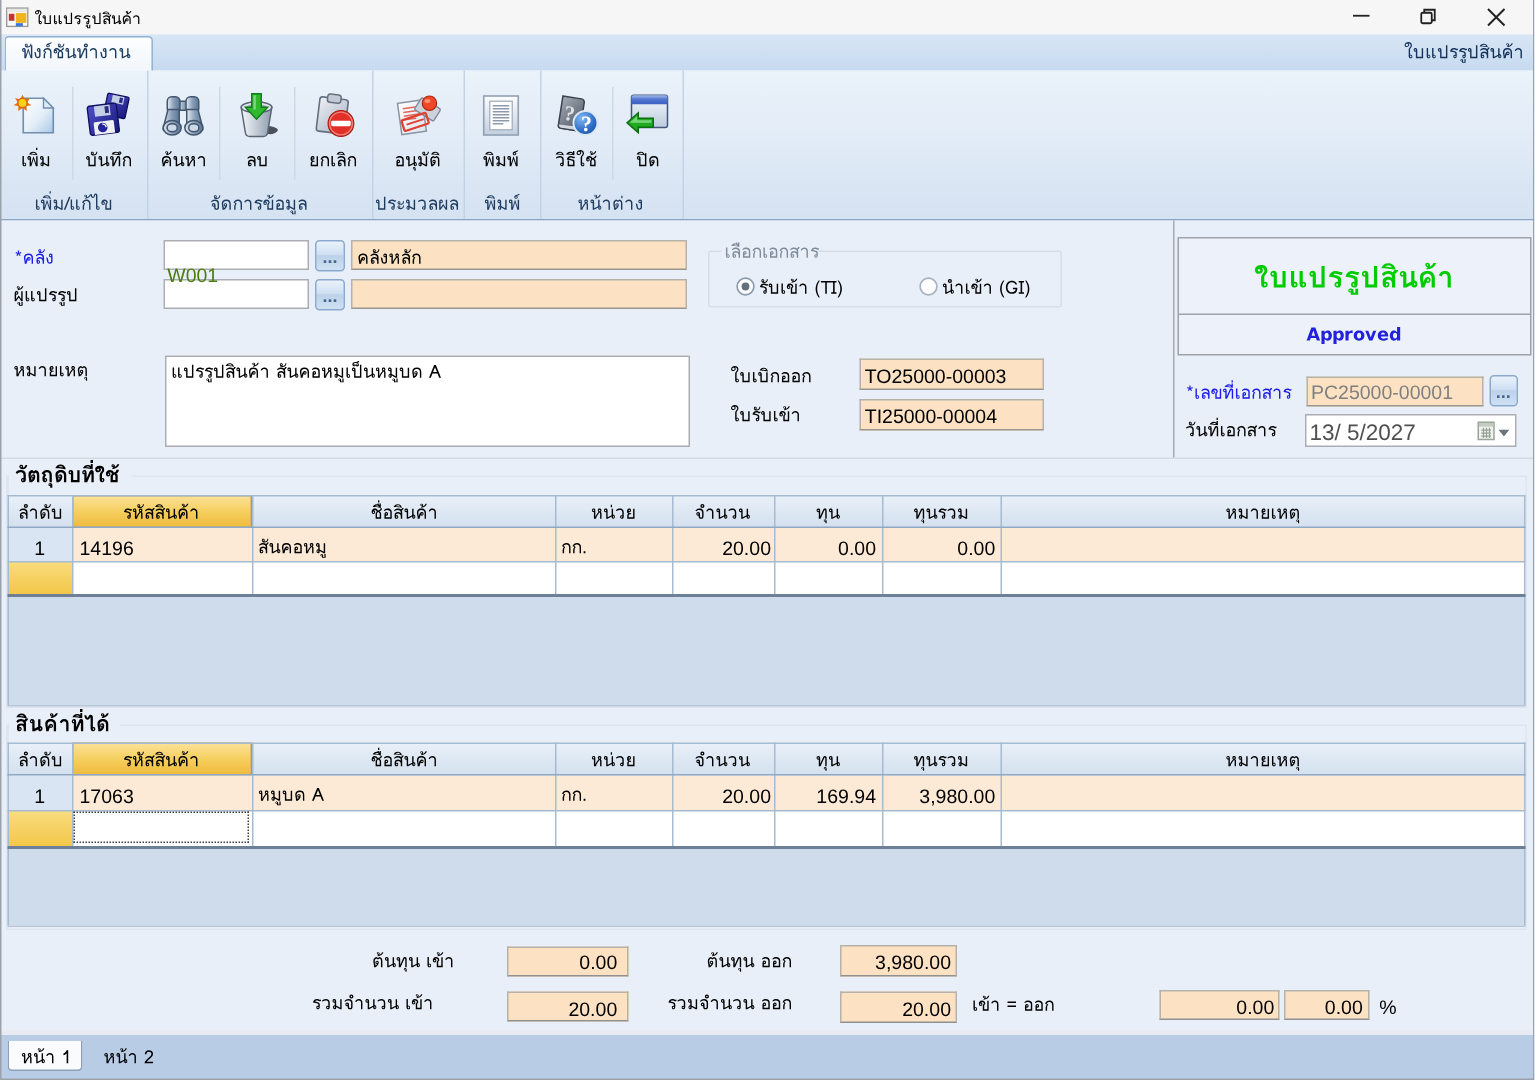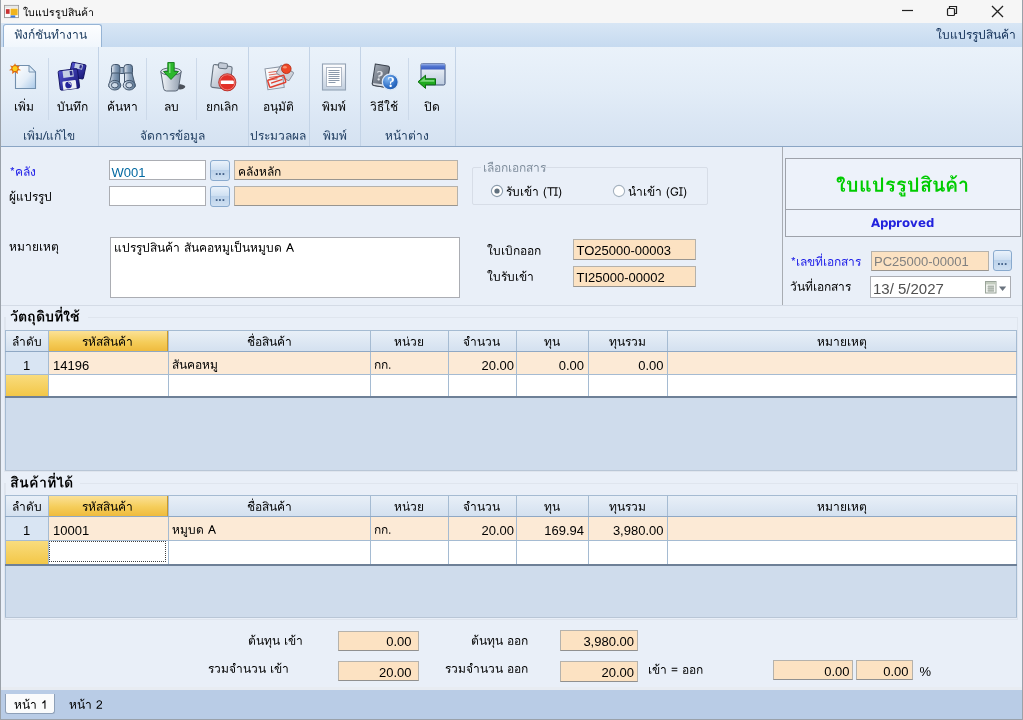--- a/index.html
+++ b/index.html
@@ -464,35 +464,35 @@
         <linearGradient id="wb" x1="0" y1="0" x2="0" y2="1">
           <stop offset="0" stop-color="#f4f7fb"></stop>
           <stop offset="1" stop-color="#bccbdf"></stop>
         </linearGradient>
       </defs>
 <rect x="5" y="2.5" width="24" height="21.5" rx="1.5" fill="url(#wb)" stroke="#41547a" stroke-width="1"></rect>
 <path d="M5 4 a1.5 1.5 0 0 1 1.5 -1.5 h21 a1.5 1.5 0 0 1 1.5 1.5 v4.5 h-24 z" fill="url(#wt)"></path>
 <path d="M2 20.8 L9.5 14.2 v3.6 h10 v6 h-10 v3.6 z" fill="#1faa1f" stroke="#0d6e10" stroke-width="1"></path>
 <path d="M3.8 20.8 L8.8 16.4 v2.7 h9.5 v1.7 h-11 z" fill="#82dc82" opacity="0.9"></path>
     </svg>
-    <div class="at" style="font-size:13px;line-height:14.94px;color:#0369a1;top:166px;left:111.5px;">W001</div>
+    <div class="at" style="font-size:13px;line-height:14.94px;color:#4d7c0f;top:177px;left:111.5px;">W001</div>
     <div class="at" style="font-size:12px;line-height:13.79px;color:#46648c;top:164.6px;font-weight:bold;left:220.0px;transform:translateX(-50%);">...</div>
     <div class="at" style="font-size:12px;line-height:13.79px;color:#46648c;top:190.6px;font-weight:bold;left:220.0px;transform:translateX(-50%);">...</div>
     <div class="at" style="font-size:13px;line-height:14.94px;color:#000;top:243.5px;left:576.5px;">TO25000-00003</div>
-    <div class="at" style="font-size:13px;line-height:14.94px;color:#000;top:270.5px;left:576.5px;">TI25000-00002</div>
+    <div class="at" style="font-size:13px;line-height:14.94px;color:#000;top:270.5px;left:576.5px;">TI25000-00004</div>
     <div class="at" style="font-size:13px;line-height:14.94px;color:#808080;top:255.1px;left:874px;">PC25000-00001</div>
     <div class="at" style="font-size:12px;line-height:13.79px;color:#46648c;top:254.6px;font-weight:bold;left:1002.25px;transform:translateX(-50%);">...</div>
     <div class="at" style="font-size:15px;line-height:17.23px;color:#505050;top:280.1px;left:873px;">13/ 5/2027</div>
     <div class="at" style="font-size:13px;line-height:14.94px;color:#000;top:358.5px;left:26.5px;transform:translateX(-50%);">1</div>
     <div class="at" style="font-size:13px;line-height:14.94px;color:#000;top:358.5px;left:53px;">14196</div>
     <div class="at" style="font-size:13px;line-height:14.94px;color:#000;top:358.5px;right:509px;">20.00</div>
     <div class="at" style="font-size:13px;line-height:14.94px;color:#000;top:358.5px;right:439px;">0.00</div>
     <div class="at" style="font-size:13px;line-height:14.94px;color:#000;top:358.5px;right:359.5px;">0.00</div>
     <div class="at" style="font-size:13px;line-height:14.94px;color:#000;top:523.7px;left:26.5px;transform:translateX(-50%);">1</div>
-    <div class="at" style="font-size:13px;line-height:14.94px;color:#000;top:523.7px;left:53px;">10001</div>
+    <div class="at" style="font-size:13px;line-height:14.94px;color:#000;top:523.7px;left:53px;">17063</div>
     <div class="at" style="font-size:13px;line-height:14.94px;color:#000;top:523.7px;right:509px;">20.00</div>
     <div class="at" style="font-size:13px;line-height:14.94px;color:#000;top:523.7px;right:439px;">169.94</div>
     <div class="at" style="font-size:13px;line-height:14.94px;color:#000;top:523.7px;right:359.5px;">3,980.00</div>
     <div class="at" style="font-size:13px;line-height:14.94px;color:#000;top:635.2px;right:611.5px;">0.00</div>
     <div class="at" style="font-size:13px;line-height:14.94px;color:#000;top:635.2px;right:389px;">3,980.00</div>
     <div class="at" style="font-size:13px;line-height:14.94px;color:#000;top:665.7px;right:611.5px;">20.00</div>
     <div class="at" style="font-size:13px;line-height:14.94px;color:#000;top:665.7px;right:389px;">20.00</div>
     <div class="at" style="font-size:13px;line-height:14.94px;color:#000;top:664.7px;right:173.5px;">0.00</div>
     <div class="at" style="font-size:13px;line-height:14.94px;color:#000;top:664.7px;right:114.5px;">0.00</div>
     <div class="at" style="font-size:13px;line-height:14.94px;color:#000;top:665.2px;left:919.5px;">%</div>

